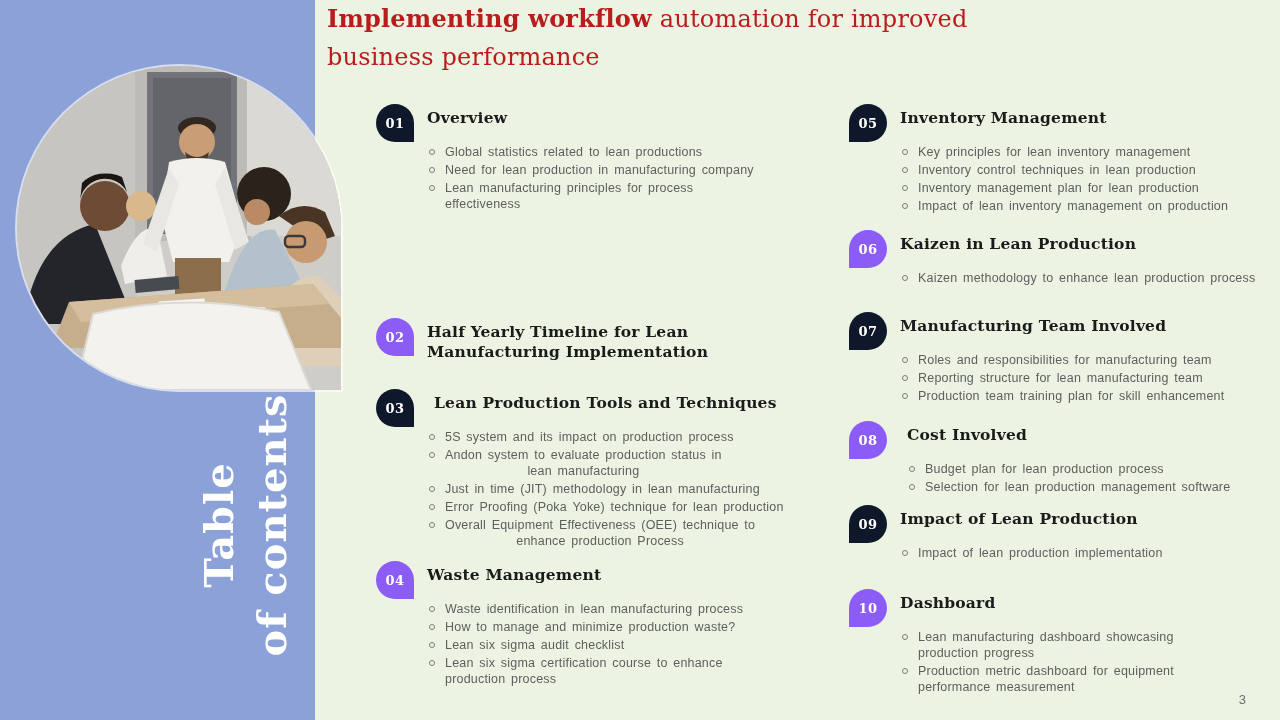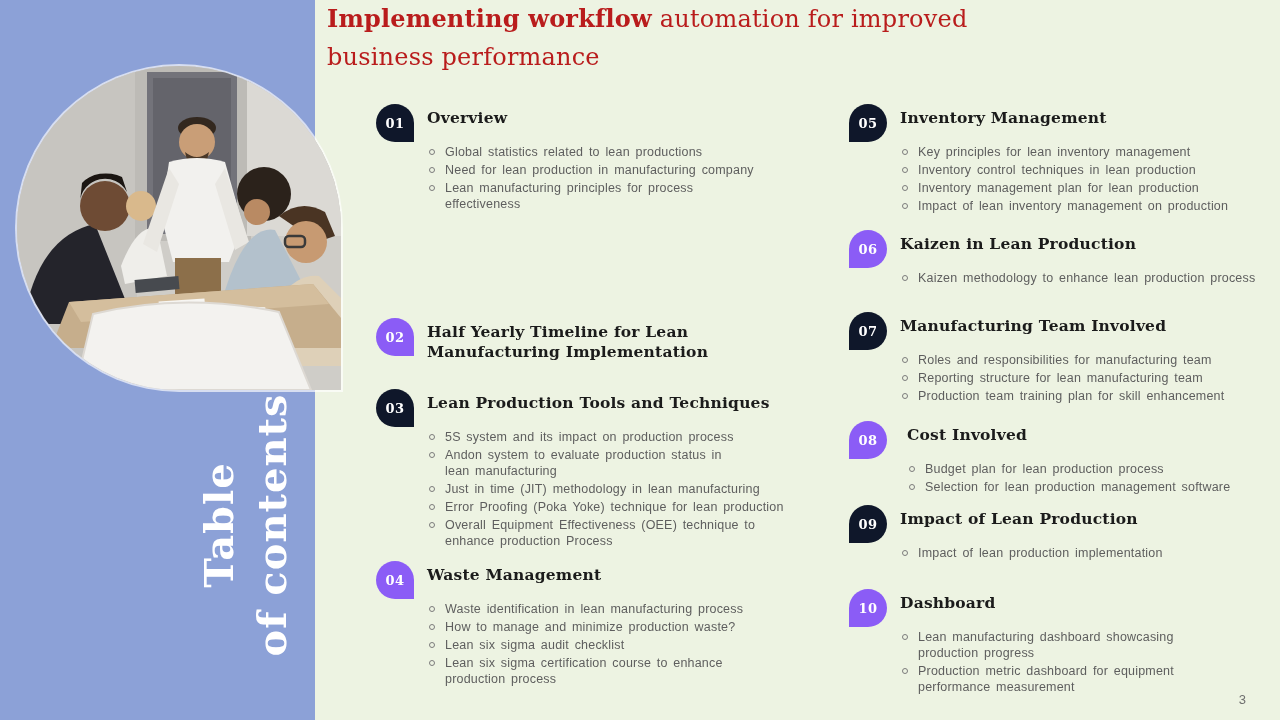--- a/index.html
+++ b/index.html
@@ -154,21 +154,21 @@
     </div>
   </div>
       <div class="toc-item" style="top: 276px; margin-top: 42px;">
     <div class="badge badge-green">02</div>
     <div class="item-body">
       <h3 class="item-title">Half Yearly Timeline for Lean
 Manufacturing Implementation</h3>
 
     </div>
   </div>
-      <div class="toc-item" style="top: 389px;">
+      <div class="toc-item" style="top: 389px; text-align: center;">
     <div class="badge badge-blue">03</div>
     <div class="item-body">
       <h3 class="item-title">Lean Production Tools and Techniques</h3>
       <ul class="bullets">
             <li>
               <span class="marker"></span>
               <span class="bullet-text">5S system and its impact on production process</span>
             </li>
             <li>
               <span class="marker"></span>

